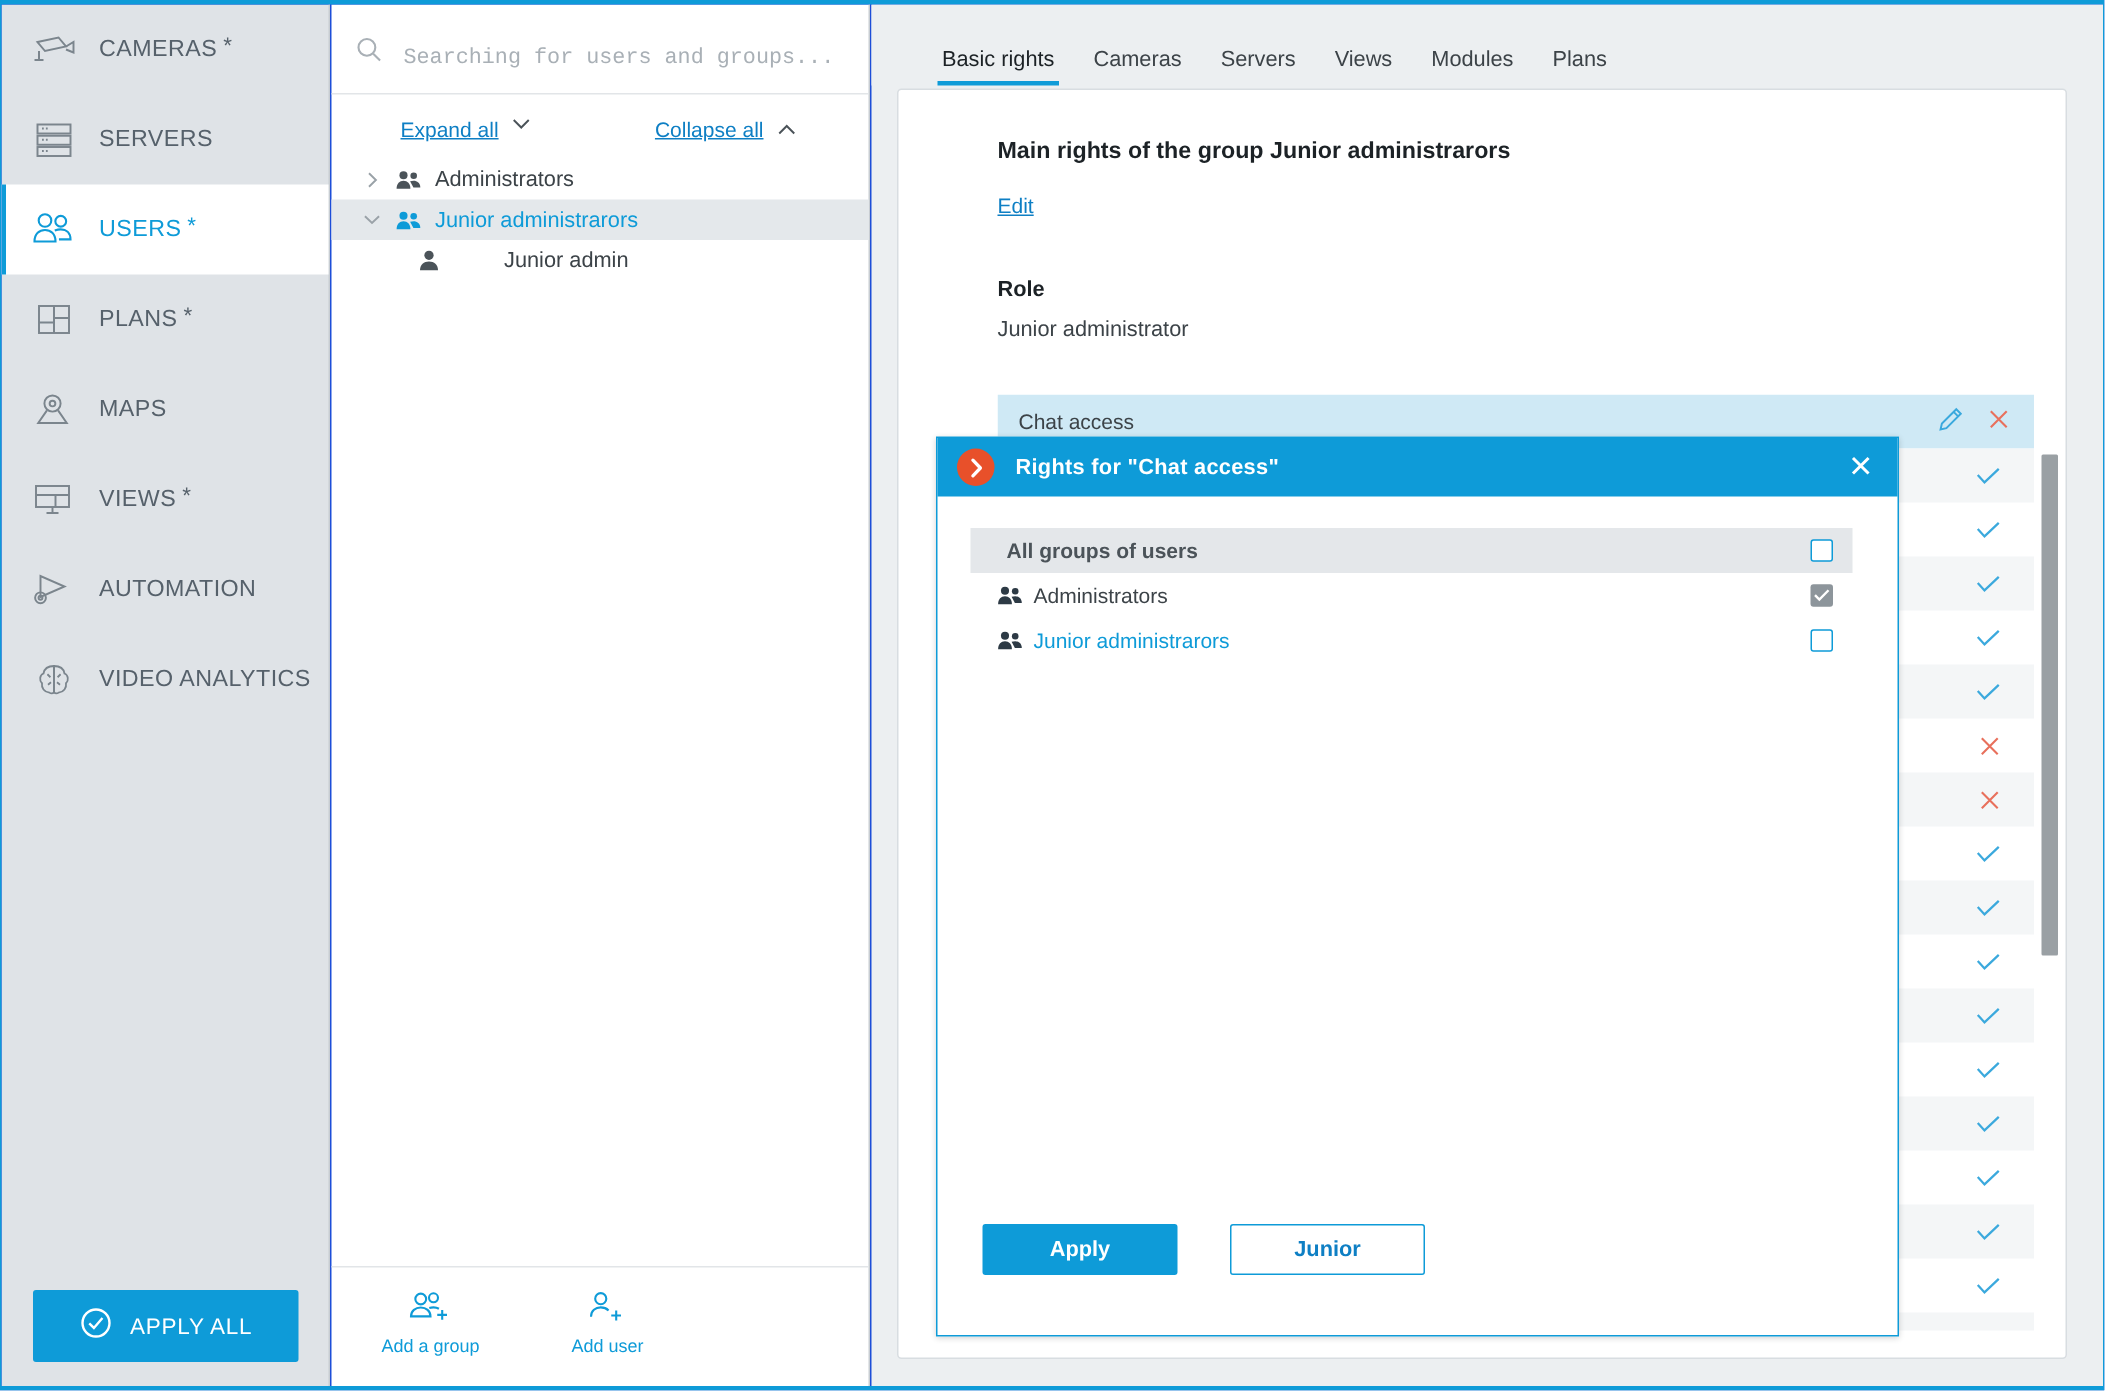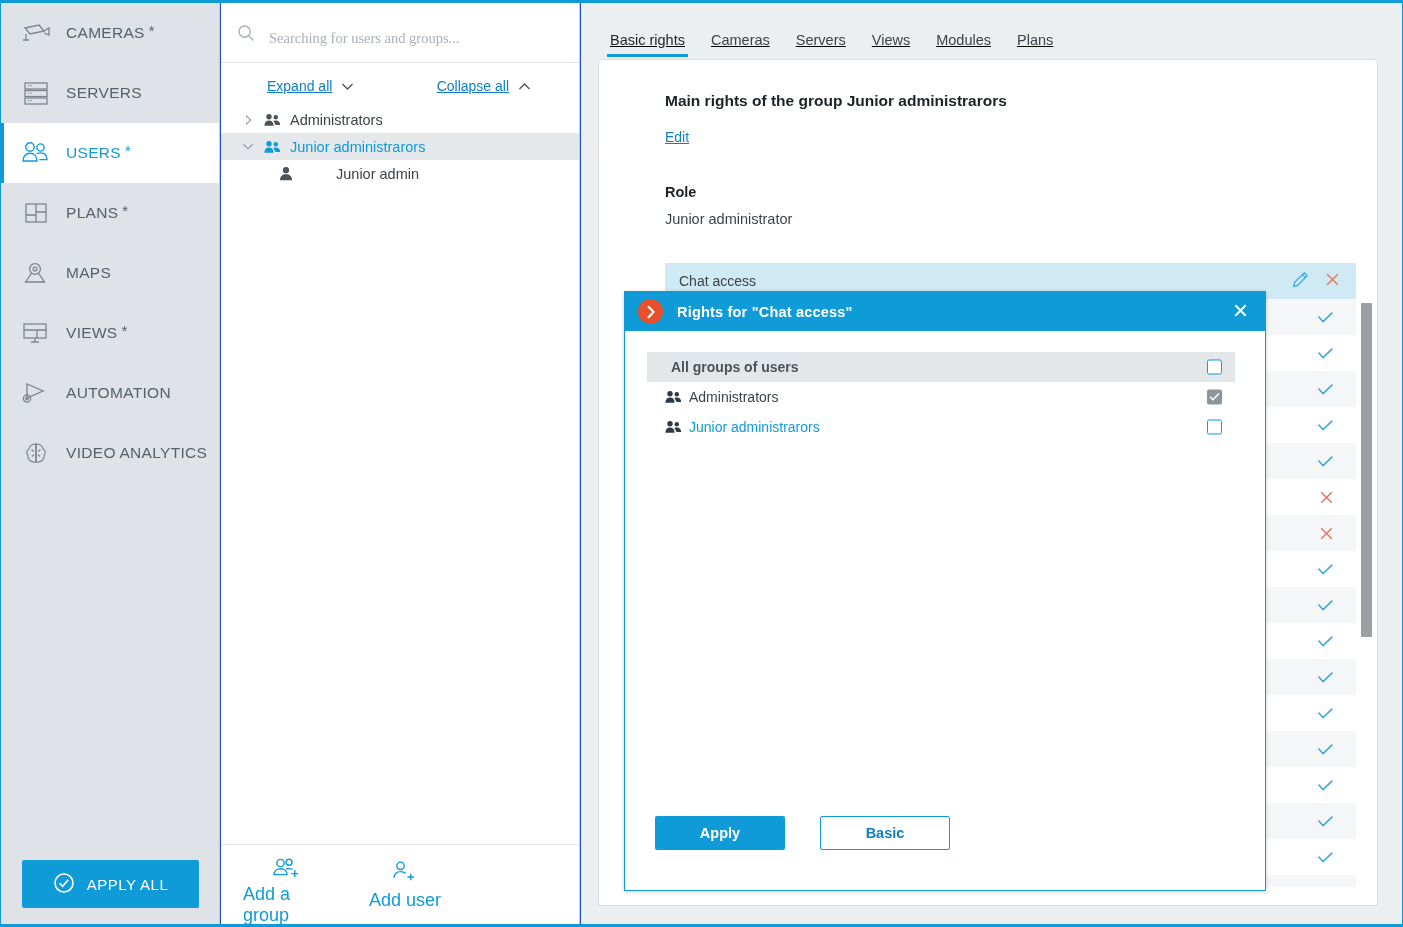--- a/index.html
+++ b/index.html
@@ -101,40 +101,40 @@
     display: flex; align-items: center;
     padding: 0 16px 0 16px;
     border-bottom: 1px solid #e2e5e8;
   }
   #search-icon { flex: 0 0 22px; margin-right: 8px; display:flex; align-items:center; }
   #search-input {
     border: none; outline: none;
     flex: 1;
     font-size: 14.5px;
     color: #3c4348;
-    font-family: Liberation Serif, serif;
+    font-family: Liberation Mono, monospace;
     background: transparent;
     margin-top: 12px;
   }
   #search-input::placeholder { color: #a9b0b6; }
 
   #expand-row {
     height: 32px;
     display: flex; align-items: center;
     padding: 0 18px 0 46px;
     margin-top: 7px;
   }
   .exp-link {
     color: #0e7fc4;
     font-size: 14px;
     text-decoration: underline;
     cursor: pointer;
   }
   .exp-chev { margin-left: 9px; display: inline-flex; }
-  #expand-all-grp { display: flex; align-items: center; }
+  #expand-all-grp { display: flex; }
   #collapse-all-grp { display: flex; align-items: center; margin-left: auto; margin-right: 30px; }
 
   .tree-row {
     height: 27px;
     display: flex; align-items: center;
     font-size: 14.5px;
     color: #3c4348;
     cursor: pointer;
   }
   .tree-row.sel { background: #e4e8eb; color: #0e9bd8; }
@@ -156,40 +156,39 @@
     border-top: 1px solid #e2e5e8;
     display: flex;
     padding-left: 22px;
     padding-top: 12px;
     gap: 30px;
   }
   .foot-btn {
     width: 88px;
     display: flex; flex-direction: column; align-items: center;
     color: #0e9bd8;
-    font-size: 18px;
+    font-size: 12px;
     cursor: pointer;
   }
   .foot-btn .fb-ico { height: 30px; display: flex; align-items: center; }
   .foot-btn .fb-label { margin-top: 3px; }
 
   
   #main {
     position: absolute;
     left: 580px; top: 0;
     right: 0; bottom: 0;
     background: #eceff1;
   }
   #tabs {
     height: 54px;
     display: flex; align-items: flex-end;
-    padding-left: 16px;
+    padding-left: 34px;
     gap: 0;
     background: #eceff1;
-    text-decoration: underline;
   }
   .tab {
     padding: 0 13px 9px 13px;
     font-size: 14.5px;
     color: #3c4348;
     cursor: pointer;
     position: relative;
   }
   .tab.active { color: #1c2226; }
   .tab.active::after {
@@ -840,17 +839,17 @@
             <path d="M9.4 7.9 C10.2 7.6 11 7.5 11.8 7.5 C14 7.5 16.2 8.9 16.2 12 L11.6 12 Z"></path>
           </svg>
         </span>
         <span>Junior administrarors</span>
         <span class="cb"></span>
       </div>
     </div>
 
     <div id="modal-footer">
       <button class="btn" id="btn-apply">Apply</button>
-      <button class="btn" id="btn-cancel">Basic</button>
+      <button class="btn" id="btn-cancel">Junior</button>
     </div>
   </div>
 
 </div>
 
 </body></html>

